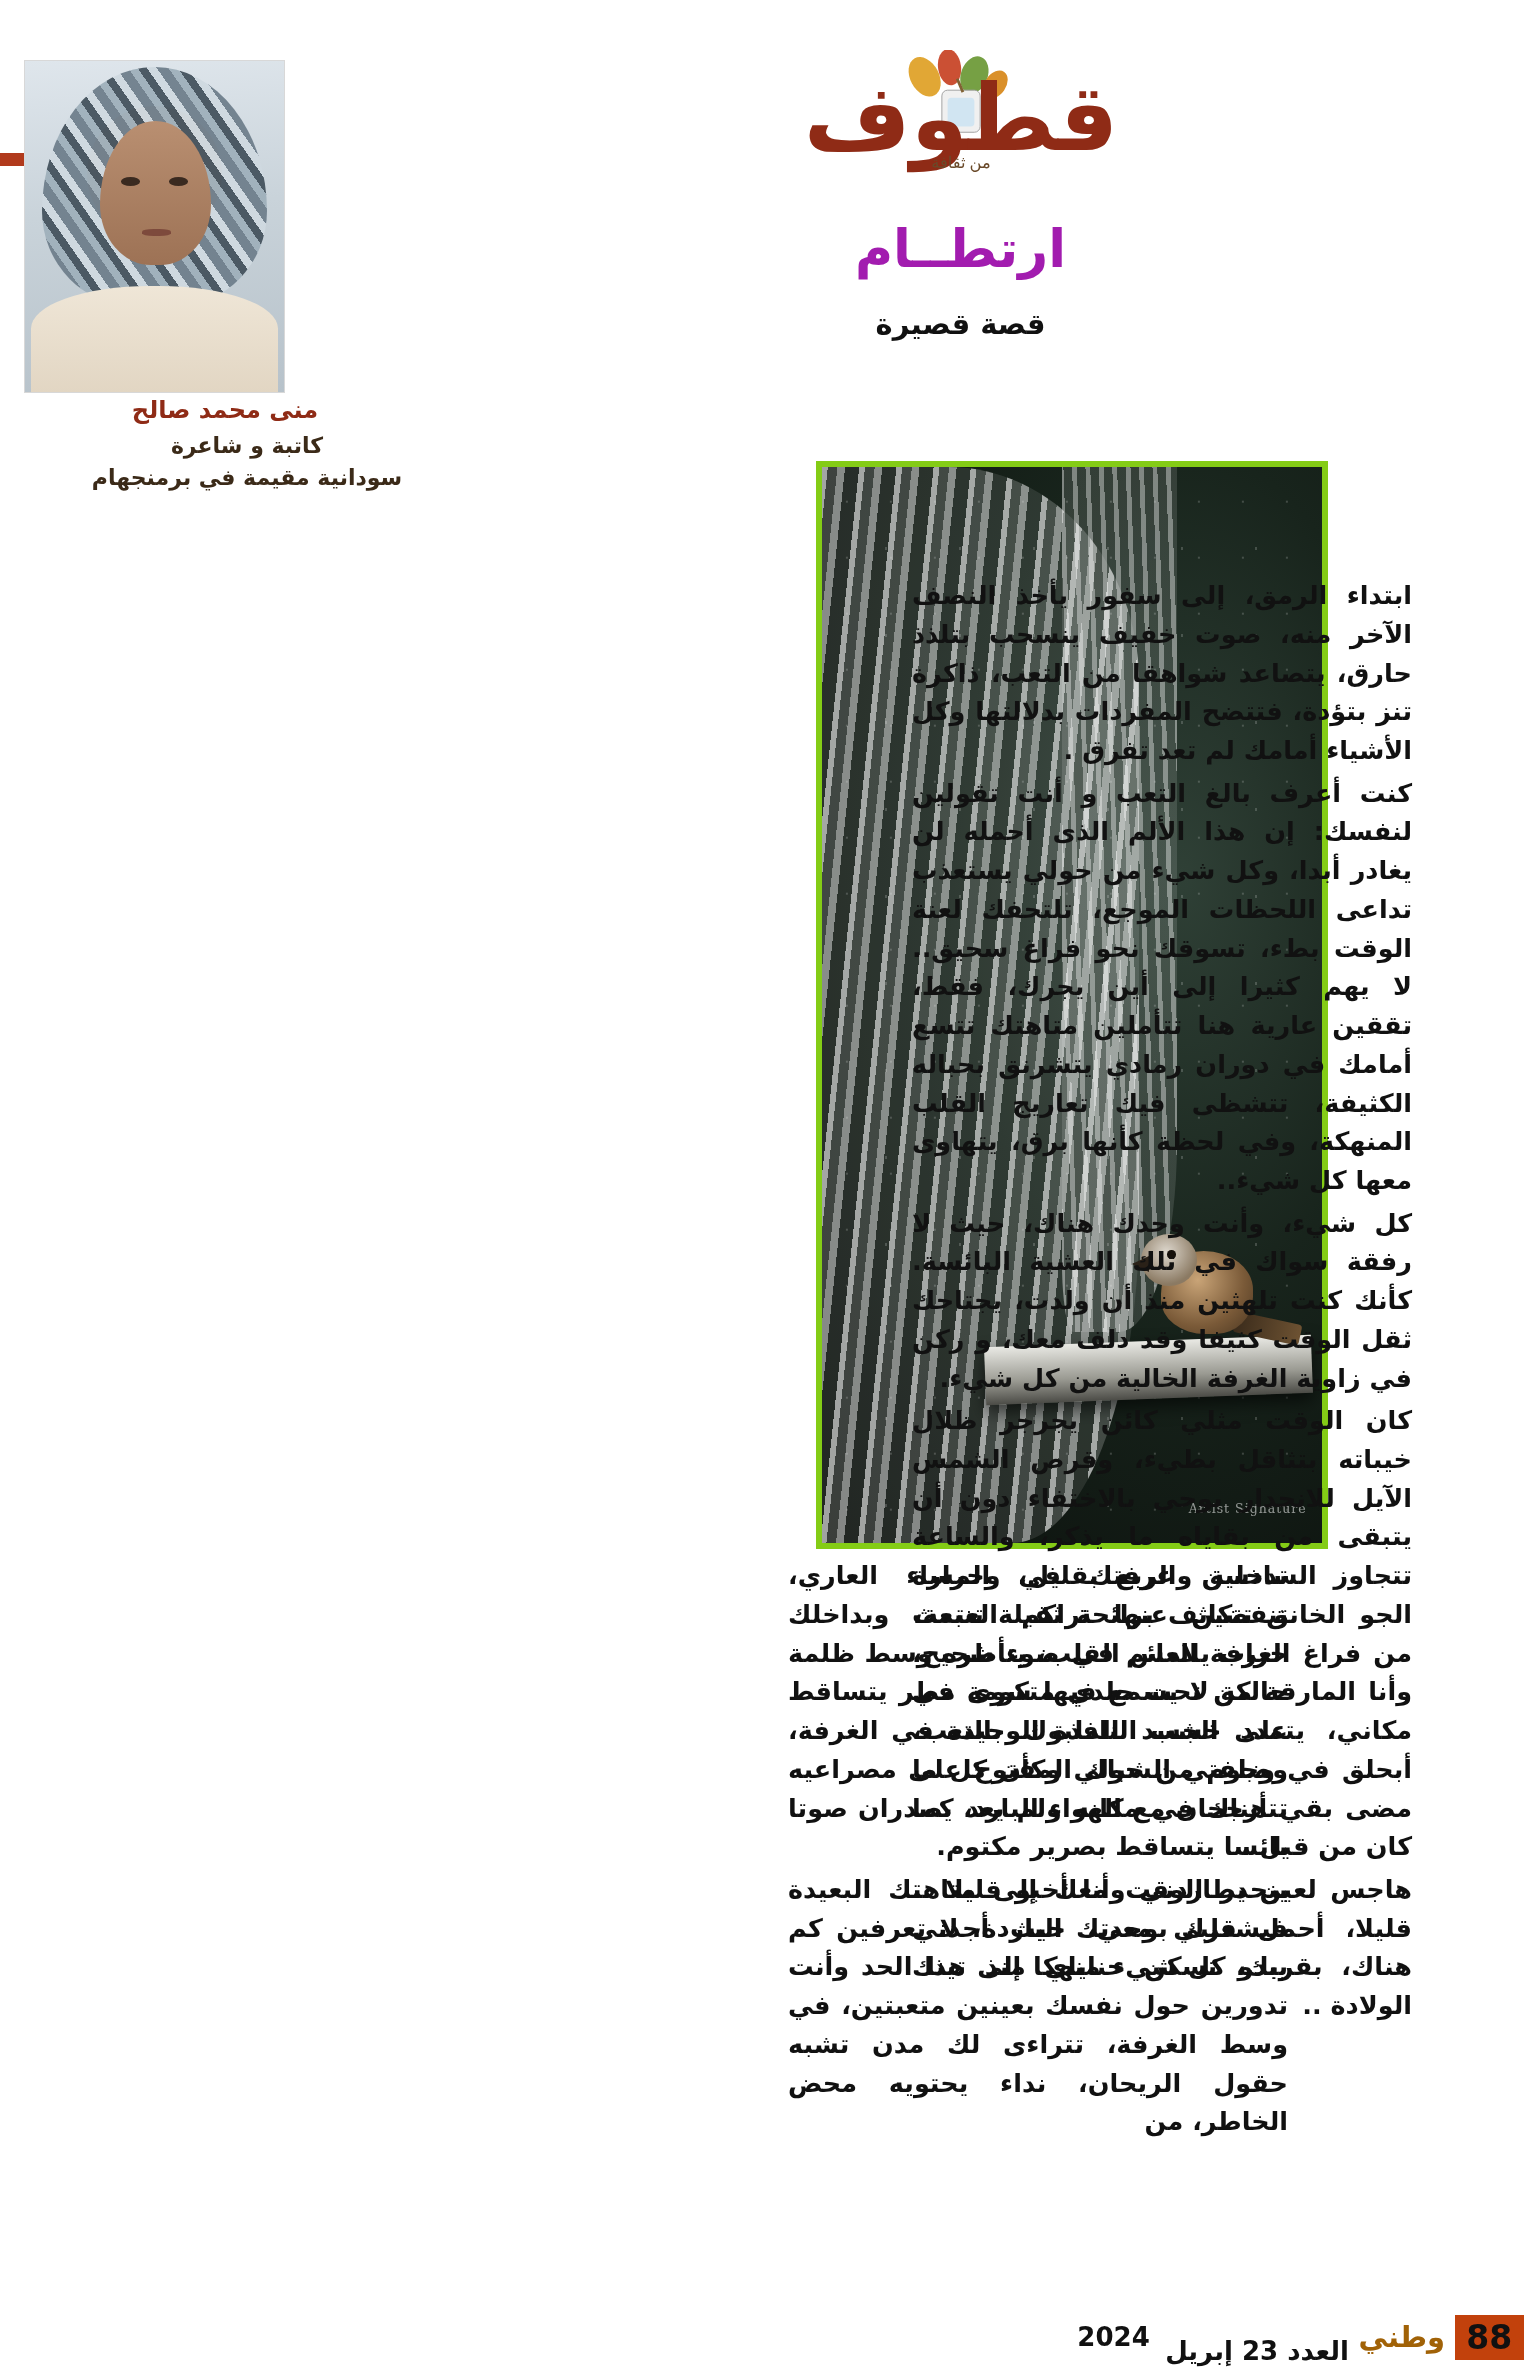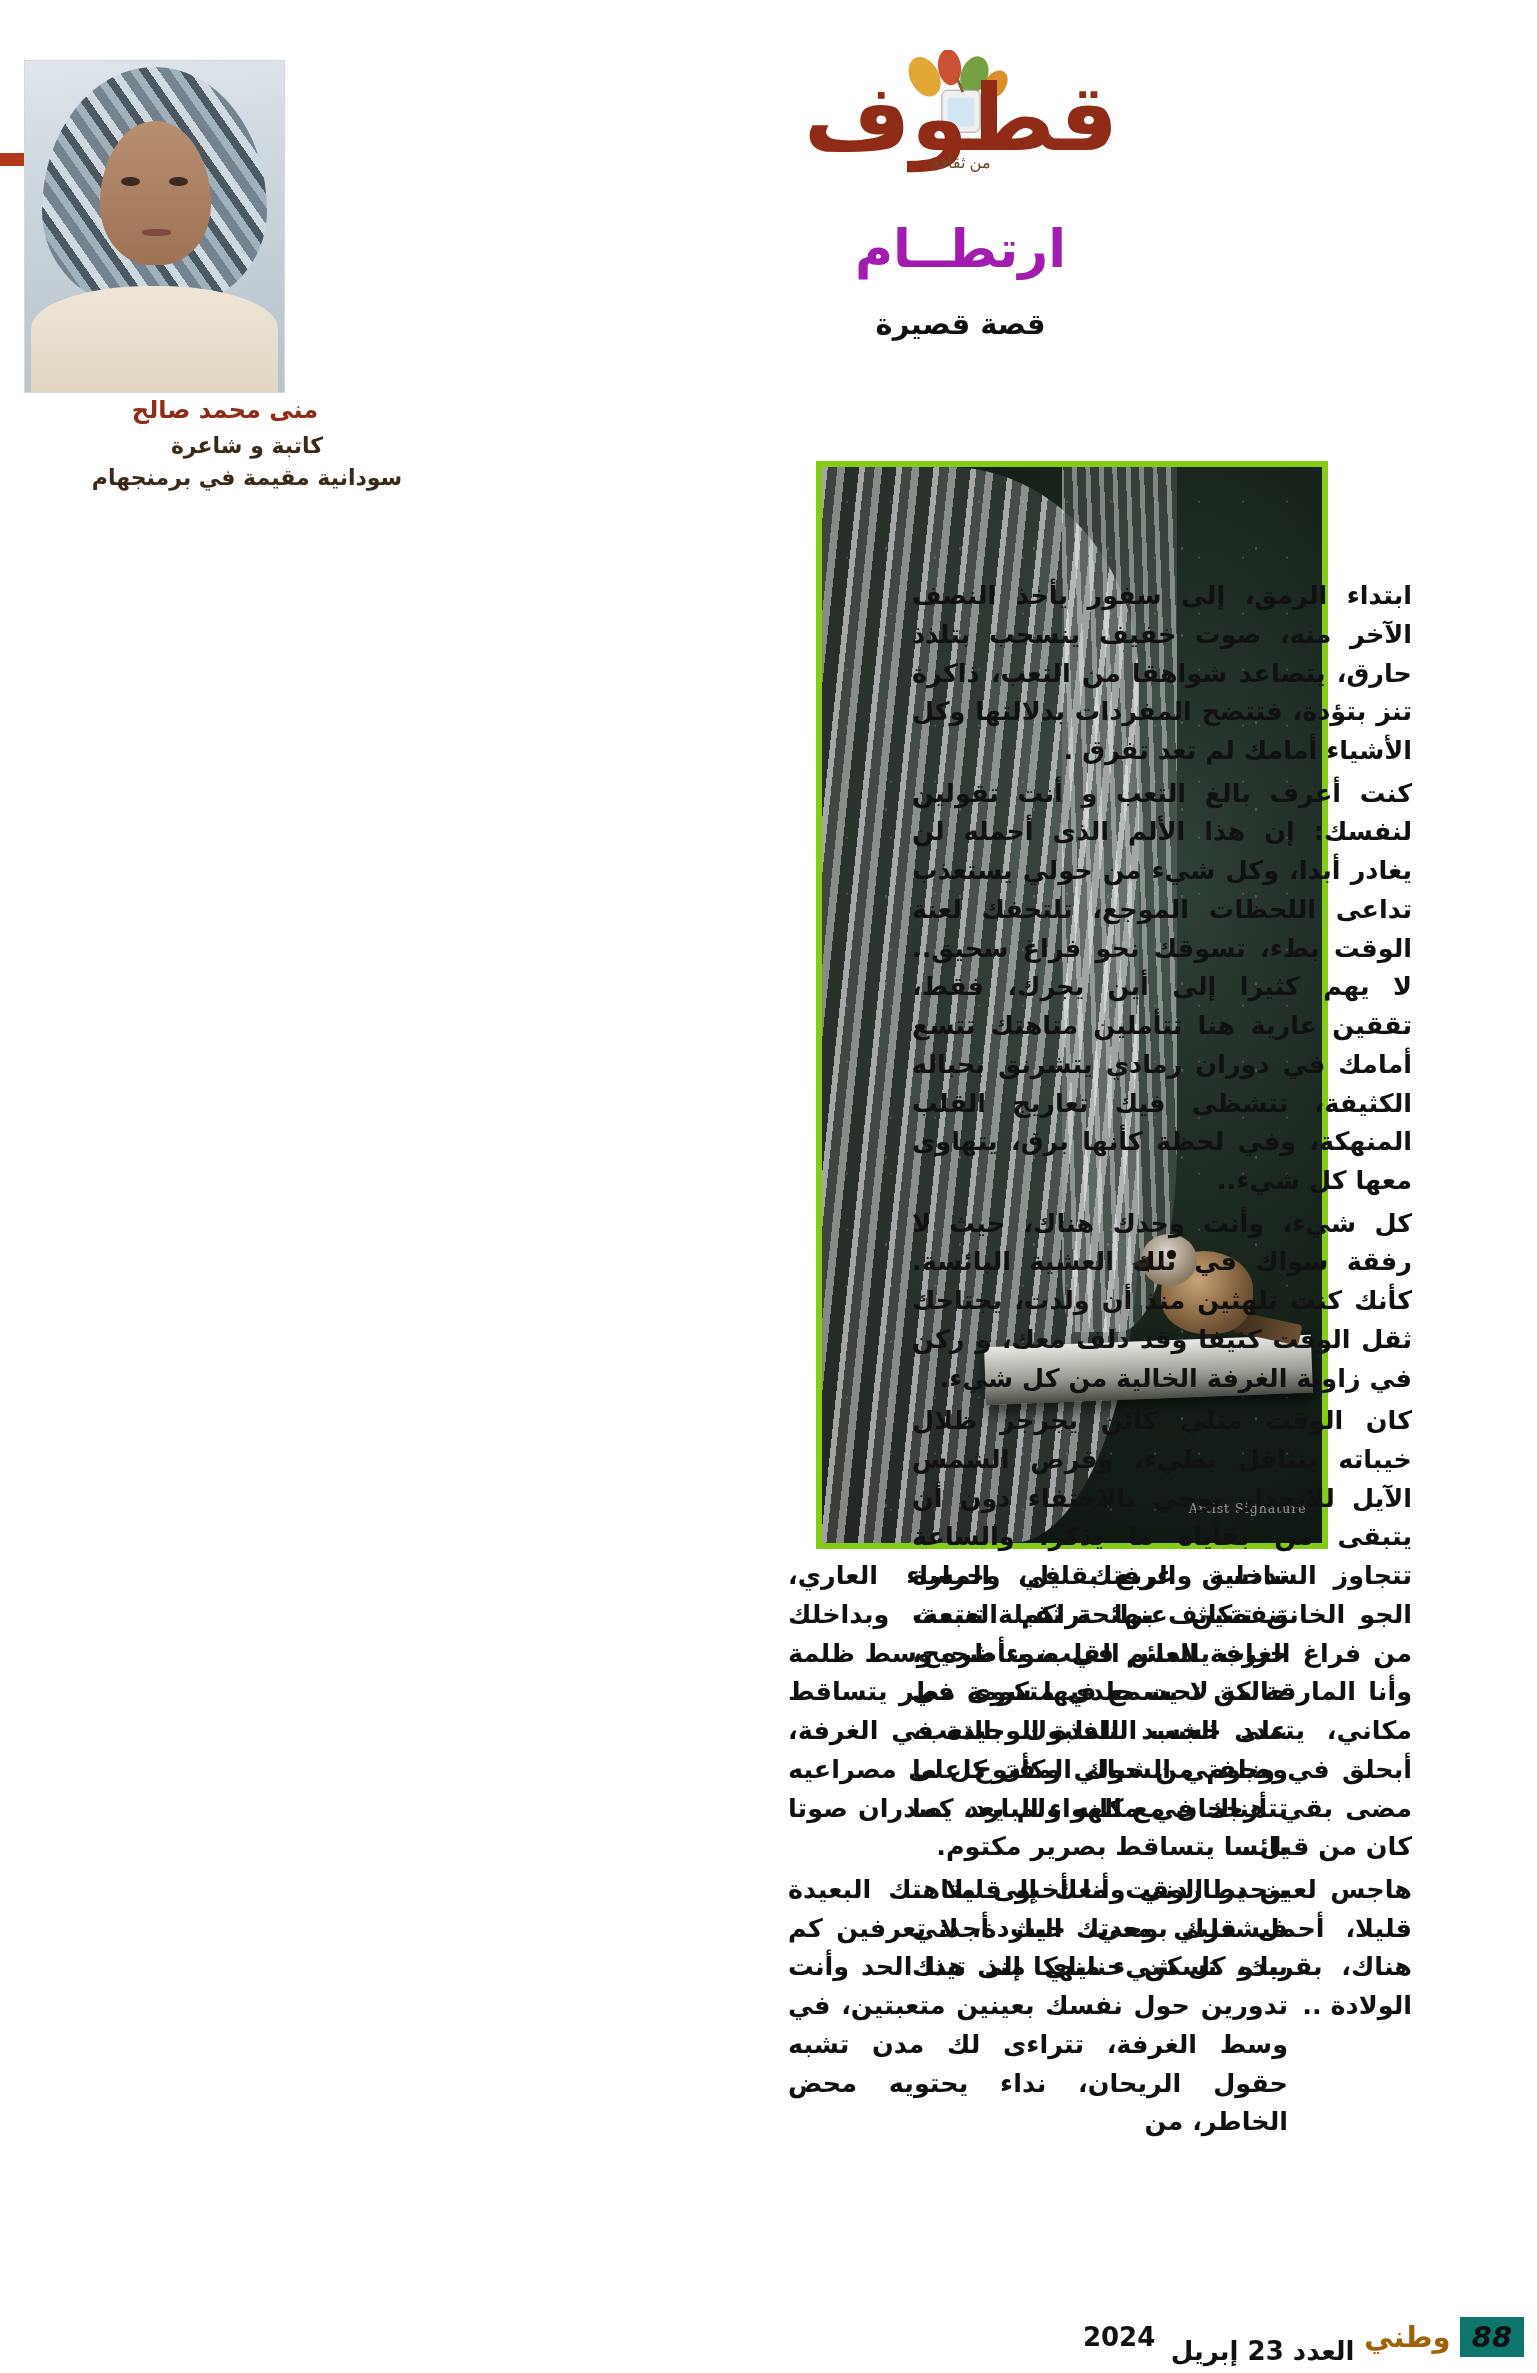--- a/index.html
+++ b/index.html
@@ -274,27 +274,26 @@
     position:absolute;
     bottom:0;right:0;left:0;height:65px;
   }
   .footer-badge{
     position:absolute;
     bottom:7.7px;right:13.4px;
     display:flex;align-items:center;gap:9.6px;
     direction:rtl;
   }
   .f-page{
-    background:#0f766e;
-    color:#111;
-    font-weight:bold;
-    font-size:29px;
+    background:#c2410c;
+    color:#111;
+    font-weight:bold;
+    font-size:33px;
     padding:2.9px 11.5px;
     font-family:"DejaVu Sans", sans-serif;
-    font-style:italic;
   }
   .f-brand{
     color:#a16207;
     font-weight:bold;
     font-size:29px;
     font-family:"DejaVu Sans", sans-serif;
     text-align:center;
   }
   .f-issue{
     color:#111;

